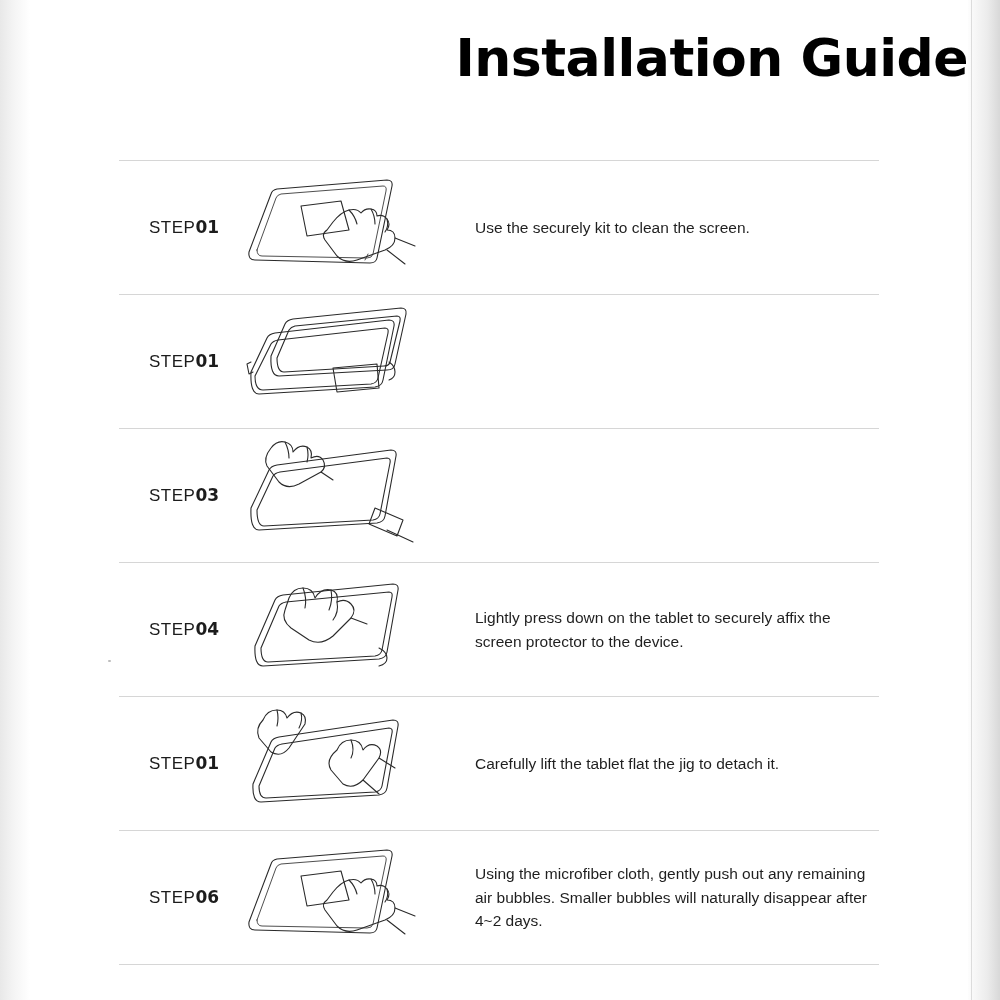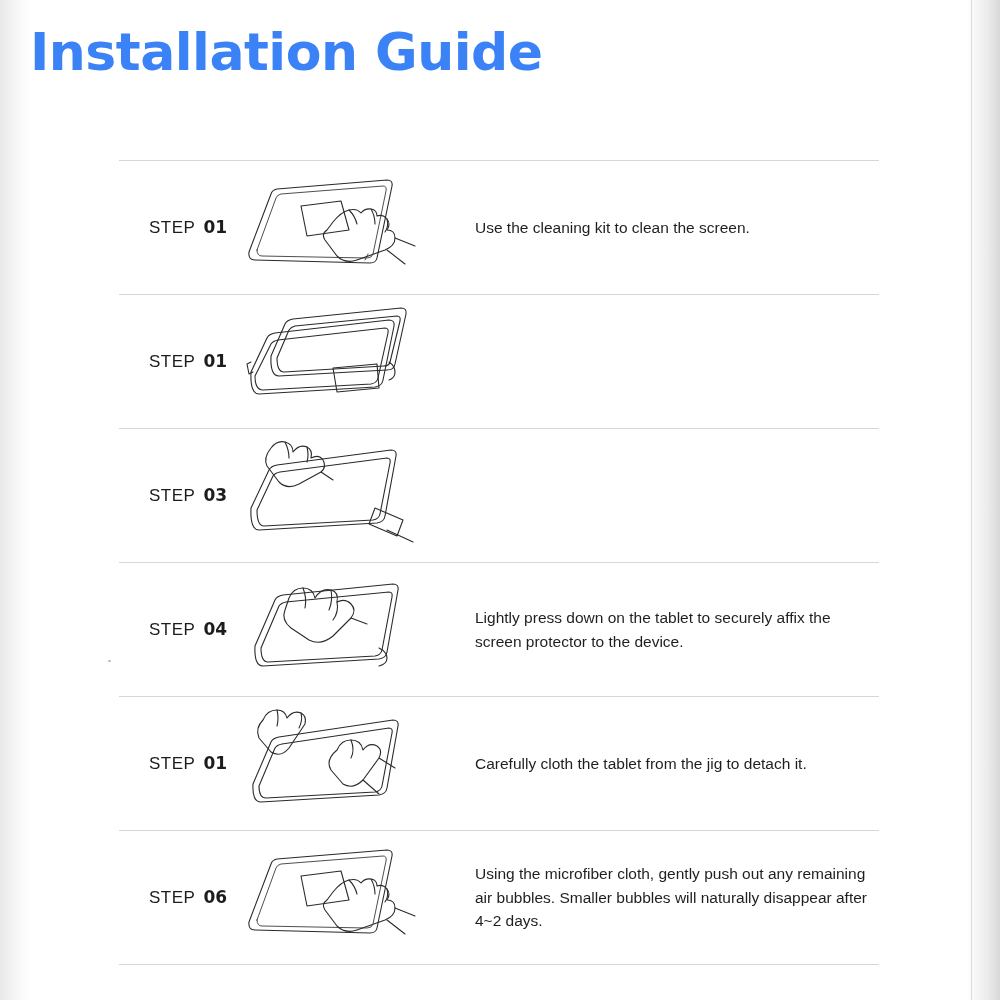--- a/index.html
+++ b/index.html
@@ -40,27 +40,27 @@
 
   .sheet {
     position: absolute;
     left: 30px; top: 0;
     width: 938px; height: 1000px;
     background: #ffffff;
   }
 
   .title {
     position: absolute;
-    left: 0; top: 22px;
+    left: 0; top: 28px;
     width: 938px;
-    text-align: left;
+    text-align: right;
     font-size: 52px;
     font-weight: bold;
     letter-spacing: -0.5px;
-    color: #3b82f6;
+    color: #000000;
     font-family: "DejaVu Sans", sans-serif;
   }
 
   .steps {
     position: absolute;
     left: 89px;
     top: 160px;
     width: 760px;
   }
   .rule {
@@ -82,21 +82,20 @@
     color: #1c1c1c;
     letter-spacing: 0.5px;
     white-space: nowrap;
     padding-left: 30px;
     font-family: "Liberation Sans", sans-serif;
   }
   .step-label .num {
     font-weight: bold;
     font-family: "DejaVu Sans", sans-serif;
     font-size: 17px;
-    margin-left: 8px;
     letter-spacing: 0;
   }
   .step-figure {
     width: 210px;
     flex: 0 0 210px;
     height: 120px;
     position: relative;
   }
   .step-figure svg {
     position: absolute;
@@ -166,21 +165,21 @@
 
               <path d="M96 54 Q104 44 112 42 Q120 40 124 45 Q128 40 134 41 Q140 42 140 48 Q146 46 150 51 Q154 56 150 62 Q158 62 158 70 Q158 78 148 82 L120 92 Q108 96 100 88 L88 72 Q84 66 90 62 Z"></path>
               <path d="M112 42 Q118 48 120 56"></path>
               <path d="M134 41 Q138 48 138 56"></path>
               <path d="M150 51 Q152 58 148 64"></path>
               <path d="M150 82 L168 96"></path>
               <path d="M158 70 L178 78"></path>
             </g>
           </svg>
         </div>
-        <div class="step-text">Use the cleaning kit to clean the screen.</div>
+        <div class="step-text">Use the securely kit to clean the screen.</div>
       </div>
 
       <div class="rule"></div>
 
       <div class="step-row">
         <div class="step-label">
           <span>STEP</span><span class="num">01</span>
         </div>
         <div class="step-figure">
           <svg width="210" height="120" viewBox="0 0 210 120" aria-hidden="true">
@@ -264,21 +263,21 @@
               <path d="M40 6 Q42 14 40 22"></path>
               <path d="M64 9 Q66 16 62 24"></path>
 
               <path d="M100 46 Q104 36 114 36 Q124 36 126 46 Q132 38 140 42 Q146 46 142 54 L126 76 Q116 86 106 80 L94 66 Q88 56 100 46 Z"></path>
               <path d="M114 36 Q118 46 114 54"></path>
               <path d="M142 54 L158 64"></path>
               <path d="M126 76 L142 90"></path>
             </g>
           </svg>
         </div>
-        <div class="step-text">Carefully cloth the tablet from the jig to detach it.</div>
+        <div class="step-text">Carefully lift the tablet flat the jig to detach it.</div>
       </div>
 
       <div class="rule"></div>
 
       <div class="step-row">
         <div class="step-label">
           <span>STEP</span><span class="num">06</span>
         </div>
         <div class="step-figure">
           <svg width="210" height="120" viewBox="0 0 210 120" aria-hidden="true">

